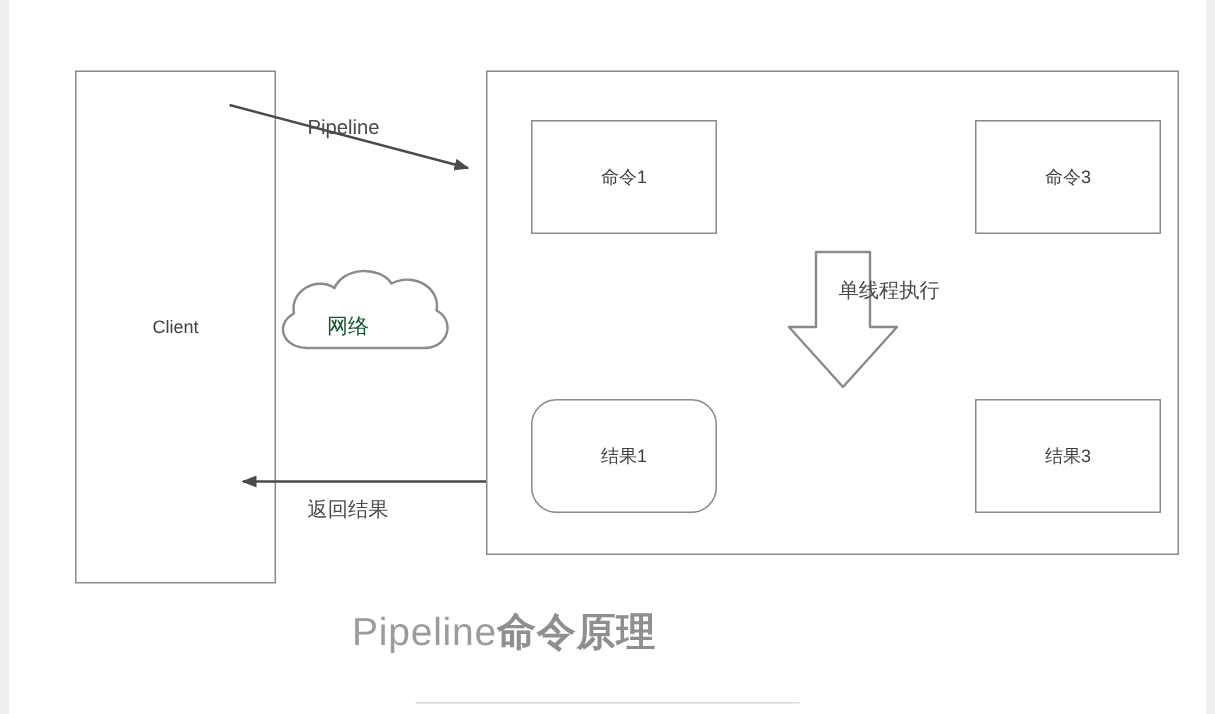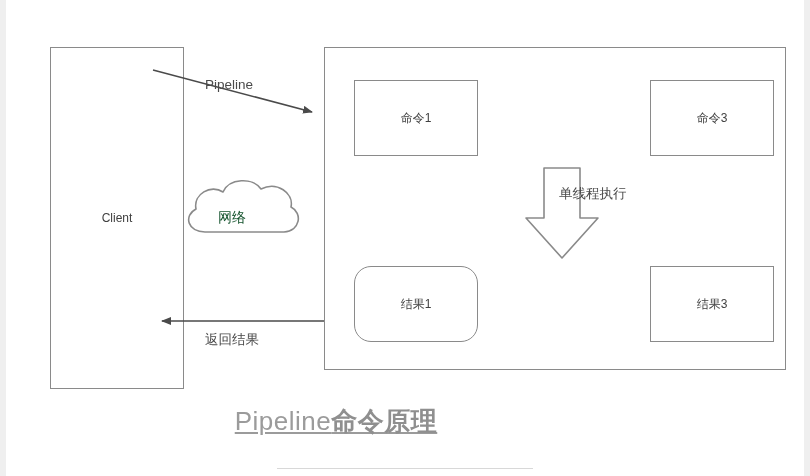--- a/index.html
+++ b/index.html
@@ -94,21 +94,20 @@
 
   .caption {
     position: absolute;
     left: 0;
     top: 404px;
     width: 672px;
     text-align: center;
     color: #9b9b9b;
     font-size: 26px;
     letter-spacing: 0.5px;
-    text-decoration: underline;
   }
   .caption b {
     font-weight: bold;
     color: #8f8f8f;
   }
   .bottom-rule {
     position: absolute;
     left: 277px;
     top: 468px;
     width: 256px;

